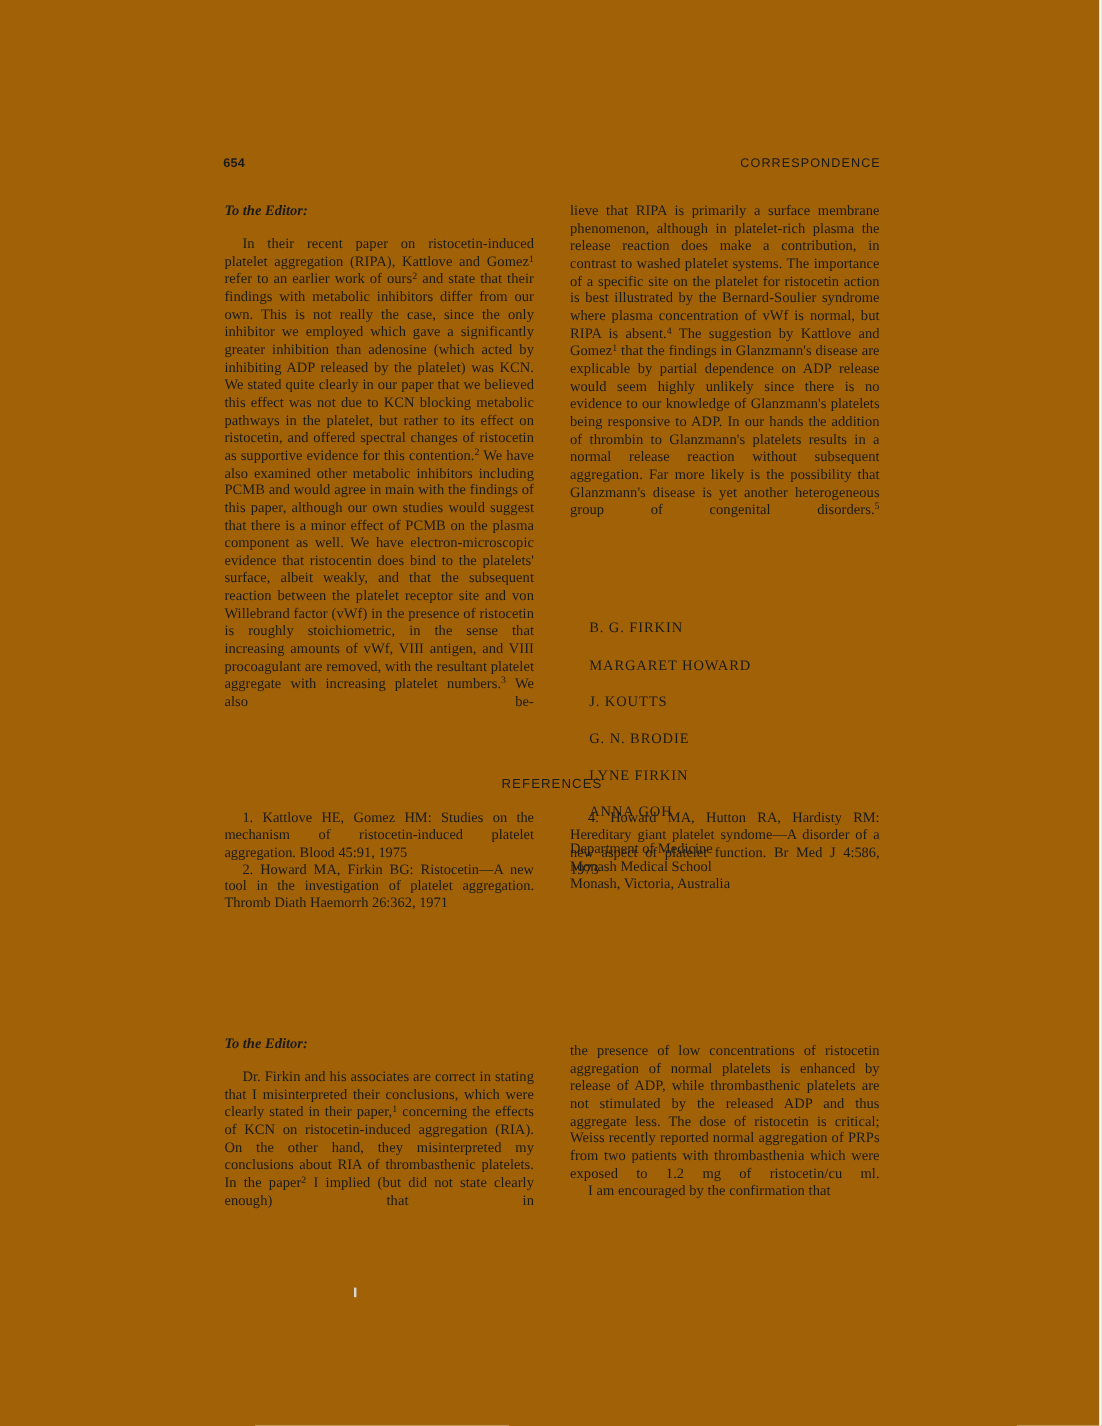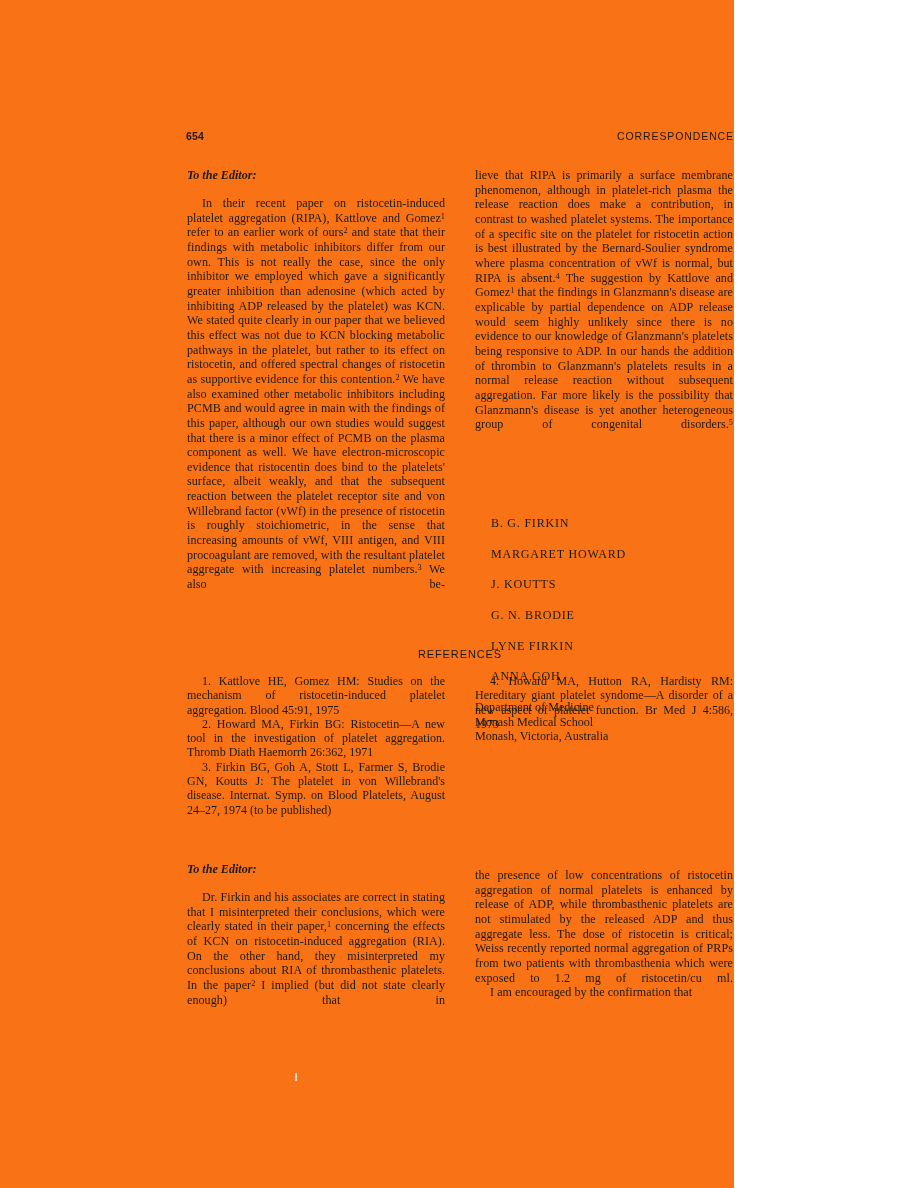--- a/index.html
+++ b/index.html
@@ -12,23 +12,23 @@
     height: 1188px;
     position: relative;
     font-family: "Liberation Serif", "DejaVu Serif", serif;
     color: #111111;
     overflow: hidden;
   }
 
   .page {
     position: absolute;
     left: 0; top: 0;
-    width: 734px;
+    width: 916px;
     height: 1188px;
-    background: #f97316;
+    background: #a16207;
   }
 
   
   .running-head {
     position: absolute;
     left: 186px;
     top: 130px;
     width: 548px;
     display: flex;
     justify-content: space-between;
@@ -175,21 +175,20 @@
     <p class="sig-affil">Department of Medicine</p>
     <p class="sig-affil">Monash Medical School</p>
     <p class="sig-affil">Monash, Victoria, Australia</p>
   </div>
 
   <div class="ref-heading">REFERENCES</div>
 
   <div class="col col-left" style="top:674px;">
     <p class="ref-item">1.  Kattlove HE, Gomez HM: Studies on the mechanism of ristocetin-induced platelet aggregation. Blood 45:91, 1975</p>
     <p class="ref-item">2.  Howard MA, Firkin BG: Ristocetin—A new tool in the investigation of platelet aggregation. Thromb Diath Haemorrh 26:362, 1971</p>
-    <p class="ref-item">3.  Firkin BG, Goh A, Stott L, Farmer S, Brodie GN, Koutts J: The platelet in von Willebrand's disease. Internat. Symp. on Blood Platelets, August 24–27, 1974 (to be published)</p>
   </div>
 
   <div class="col col-right" style="top:674px;">
     <p class="ref-item">4.  Howard MA, Hutton RA, Hardisty RM: Hereditary giant platelet syndome—A disorder of a new aspect of platelet function. Br Med J 4:586, 1973</p>
   </div>
 
   <div class="col col-left" style="top:862px;">
     <p class="editor-line">To the Editor:</p>
   </div>
 

